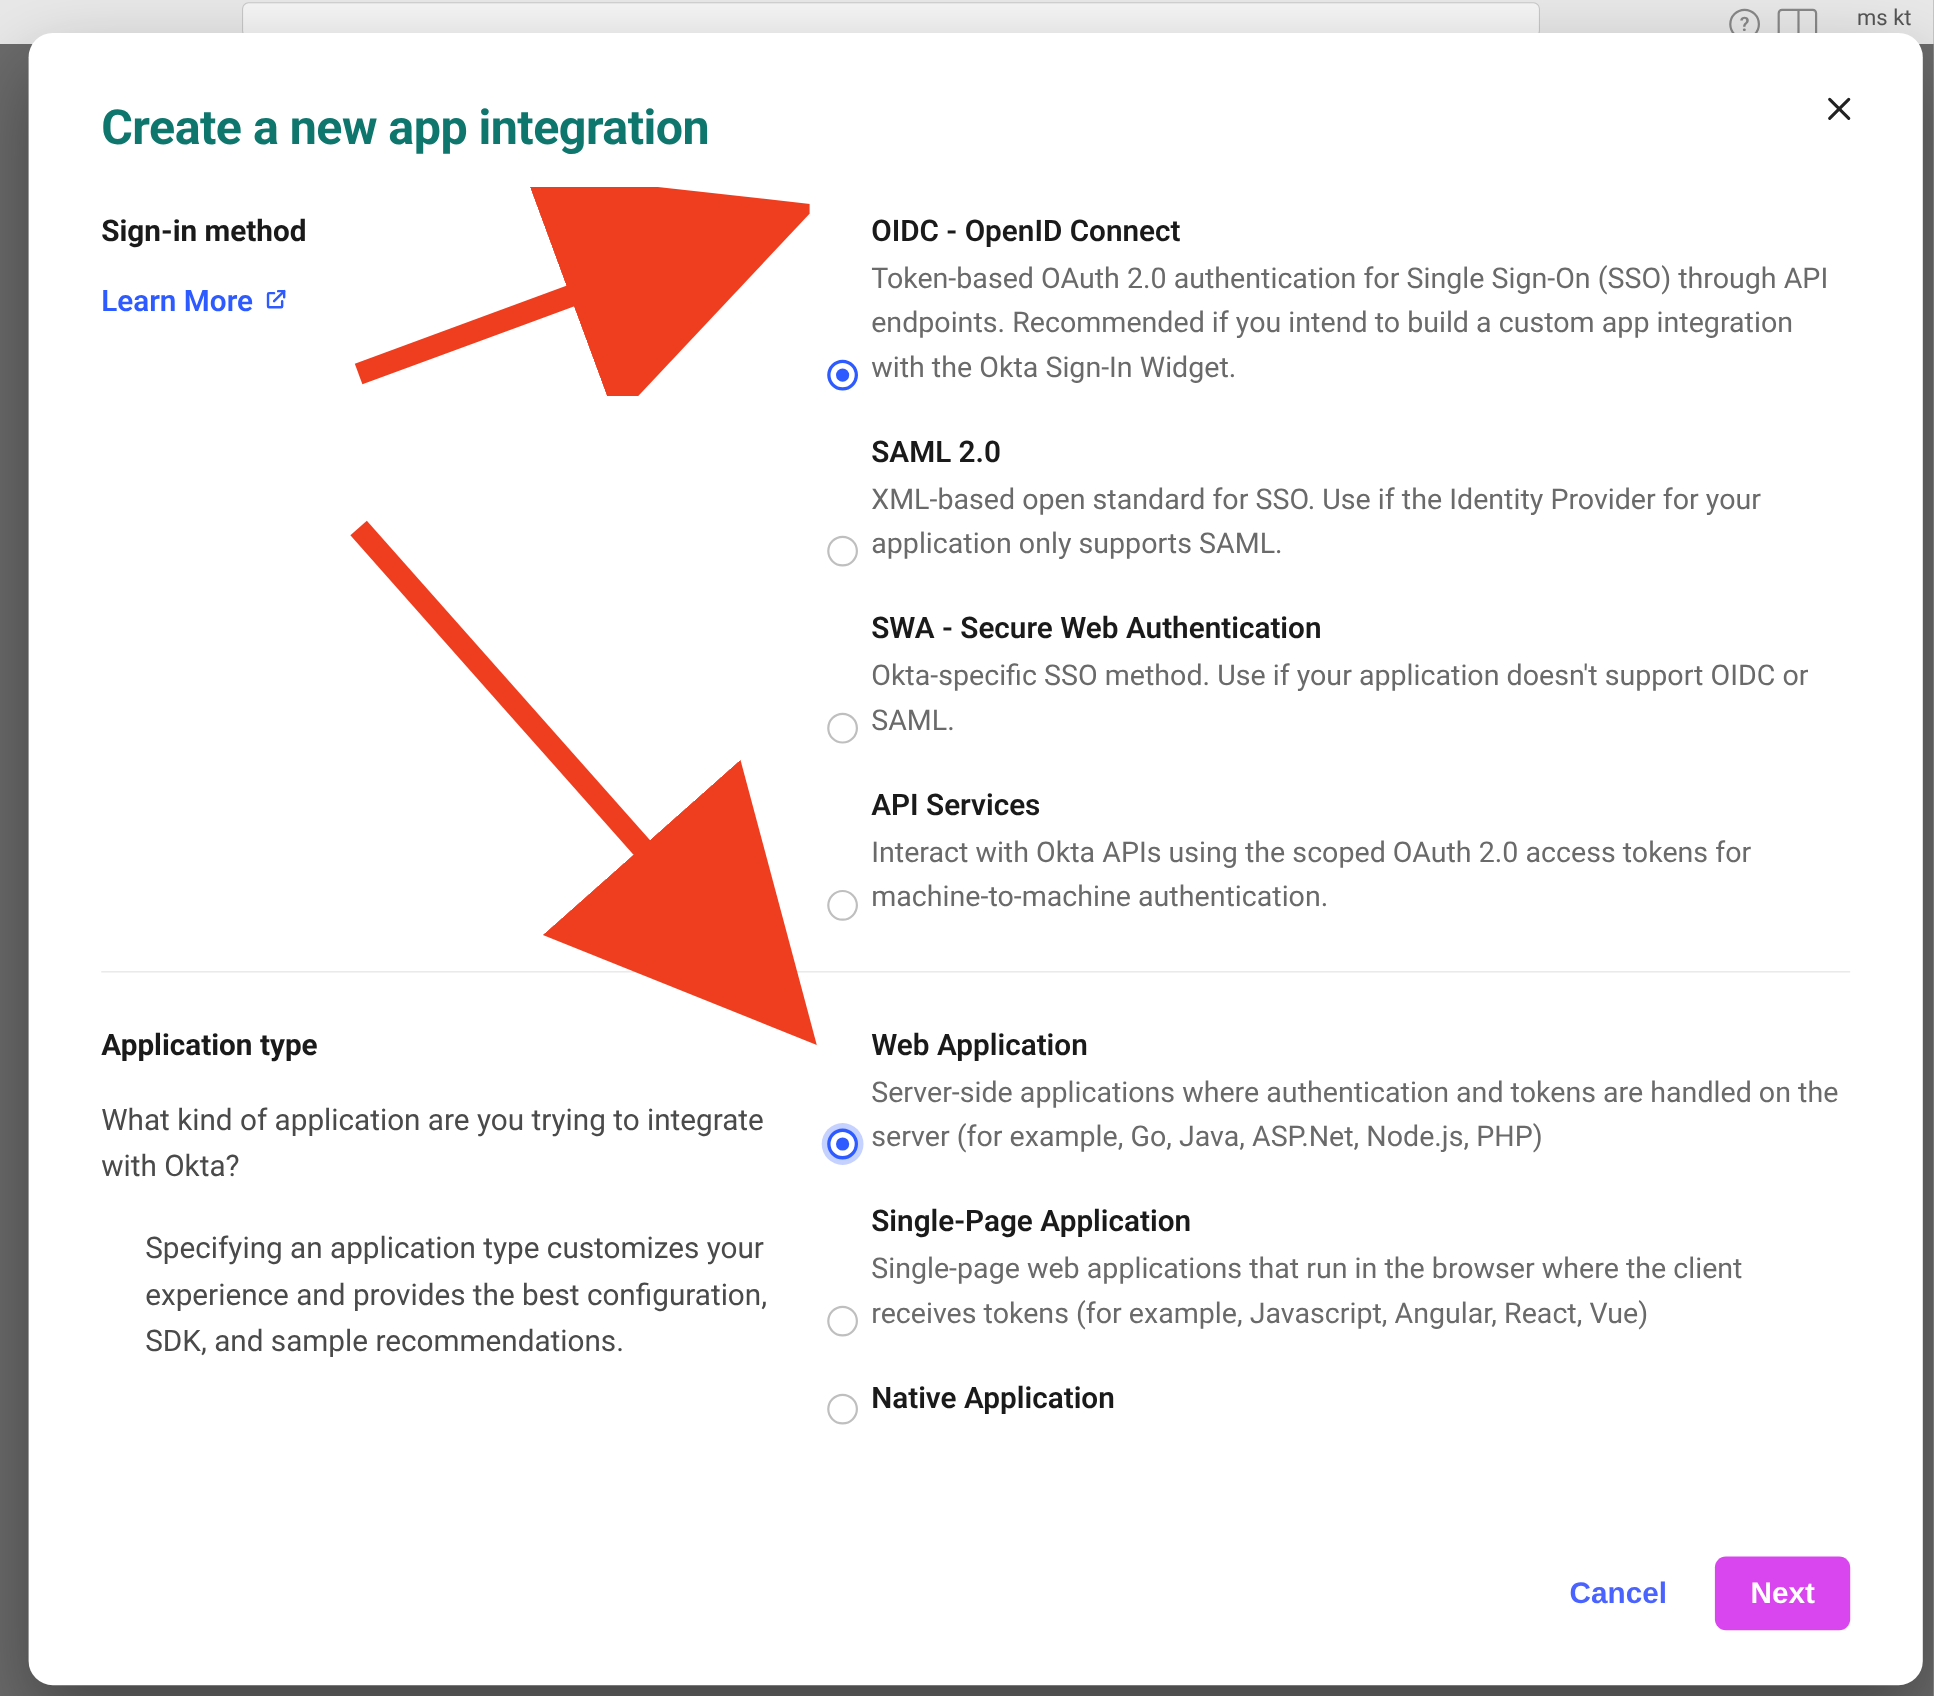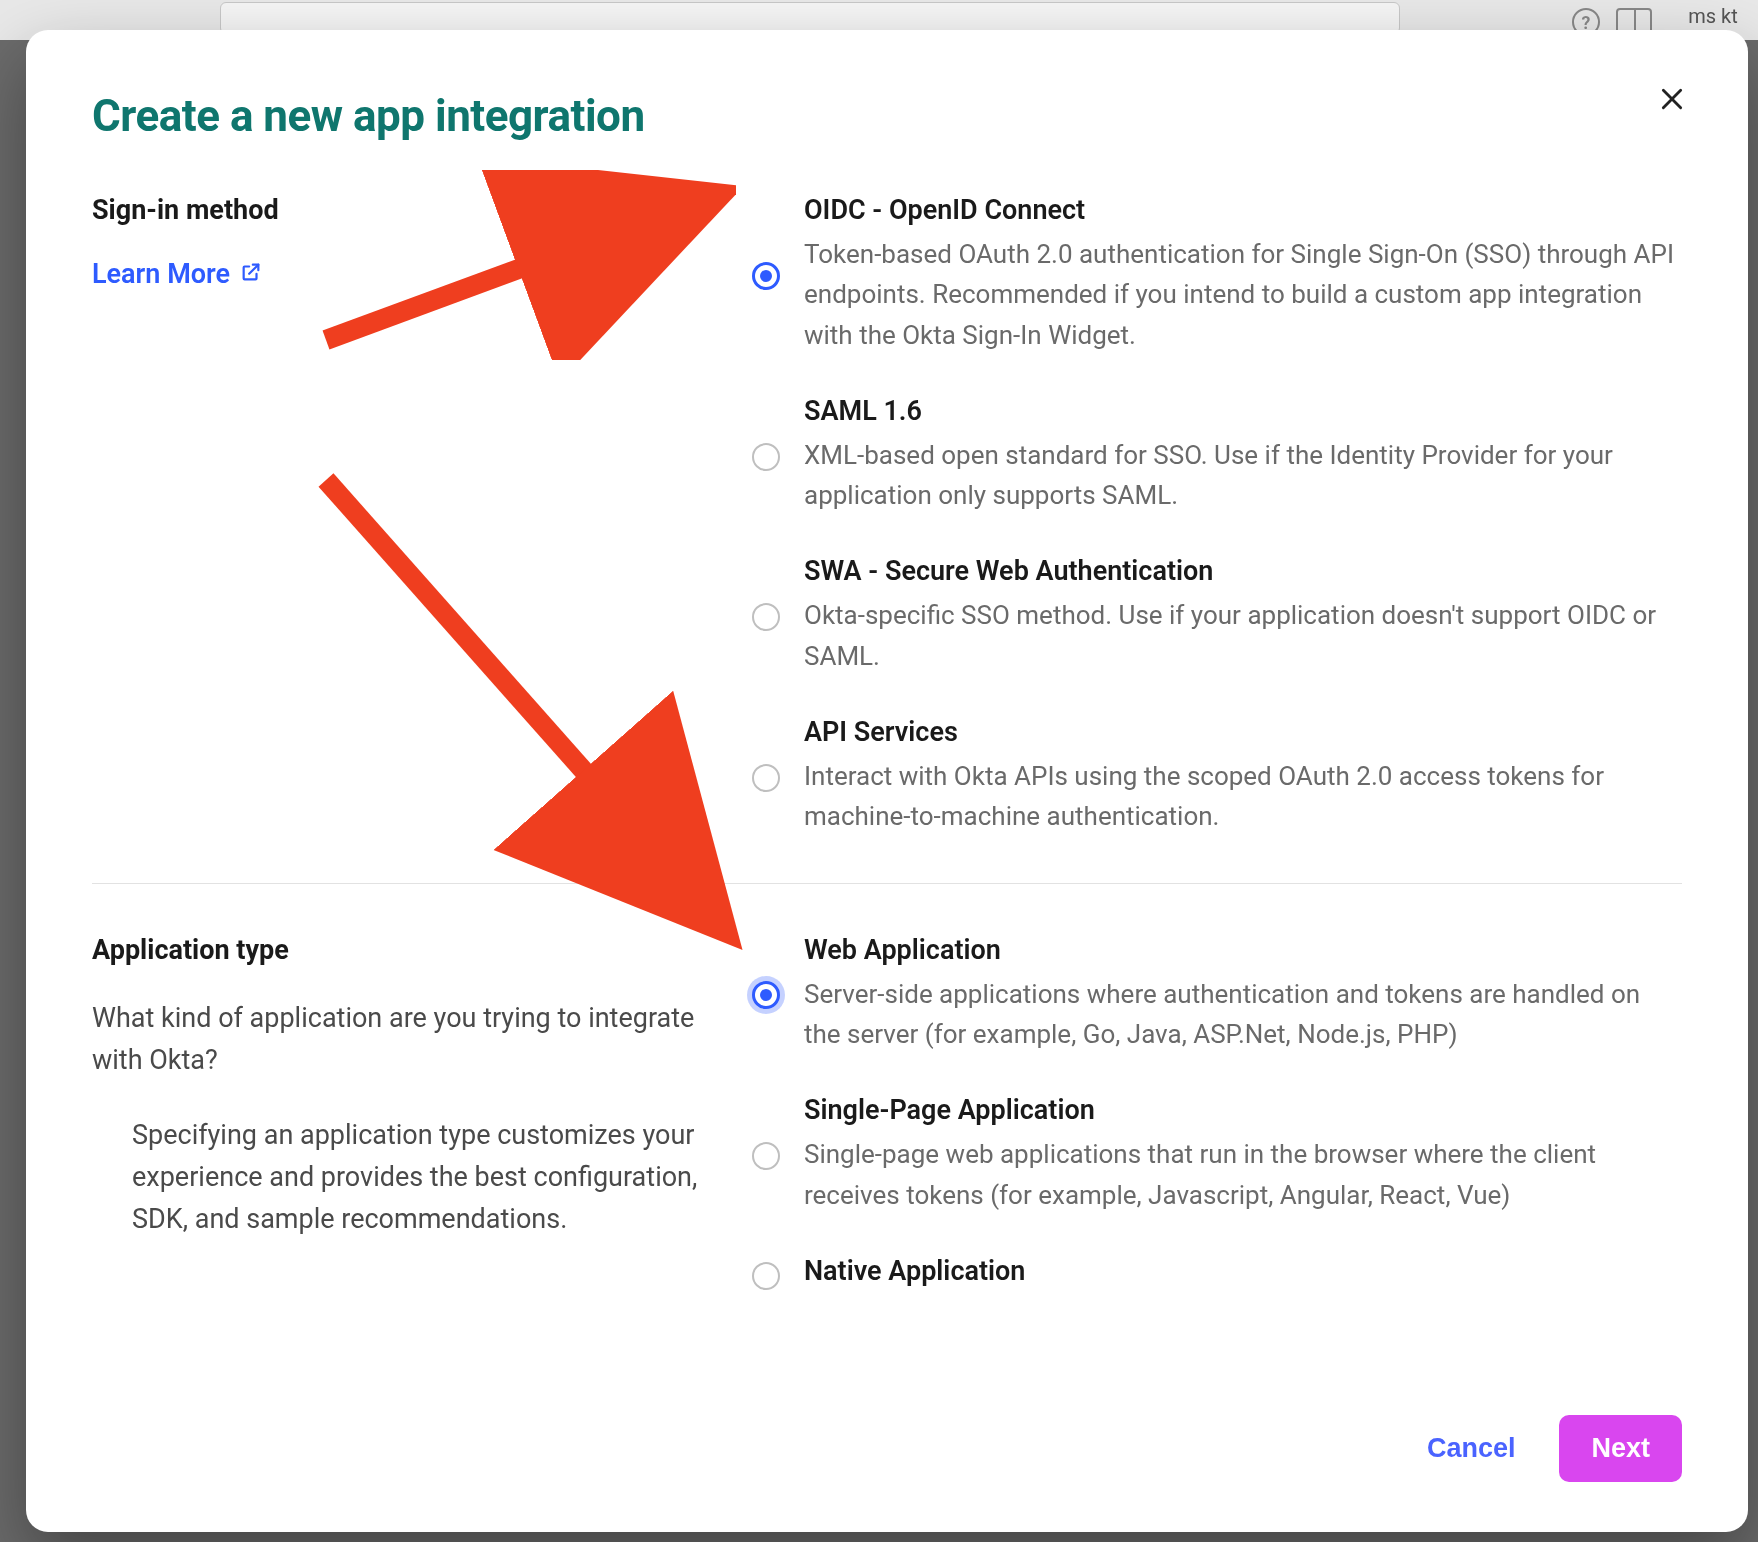--- a/index.html
+++ b/index.html
@@ -72,21 +72,21 @@
 
   .learn-more {
     color: #2e5bff; font-size: 27px; font-weight: 600; text-decoration: none;
     display: inline-flex; align-items: center; gap: 10px;
   }
   .learn-more svg { width: 22px; height: 22px; }
 
   .section-right { flex: 1; }
 
   .radio-row {
-    display: flex; align-items: center; gap: 24px;
+    display: flex; align-items: flex-end; gap: 12px;
     margin-bottom: 40px;
   }
   .radio-row:last-child { margin-bottom: 0; }
 
   .radio {
     width: 28px; height: 28px; border-radius: 50%;
     border: 2px solid #bfbfbf; flex-shrink: 0; margin-top: 3px;
     position: relative; cursor: pointer; background:#fff;
   }
   .radio.selected { border-color: #2e5bff; border-width: 3px; }
@@ -169,21 +169,21 @@
         <div class="radio selected"></div>
         <div class="radio-content">
           <div class="radio-label">OIDC - OpenID Connect</div>
           <div class="radio-desc">Token-based OAuth 2.0 authentication for Single Sign-On (SSO) through API endpoints. Recommended if you intend to build a custom app integration with the Okta Sign-In Widget.</div>
         </div>
       </div>
 
       <div class="radio-row">
         <div class="radio"></div>
         <div class="radio-content">
-          <div class="radio-label">SAML 1.6</div>
+          <div class="radio-label">SAML 2.0</div>
           <div class="radio-desc">XML-based open standard for SSO. Use if the Identity Provider for your application only supports SAML.</div>
         </div>
       </div>
 
       <div class="radio-row">
         <div class="radio"></div>
         <div class="radio-content">
           <div class="radio-label">SWA - Secure Web Authentication</div>
           <div class="radio-desc">Okta-specific SSO method. Use if your application doesn't support OIDC or SAML.</div>
         </div>

